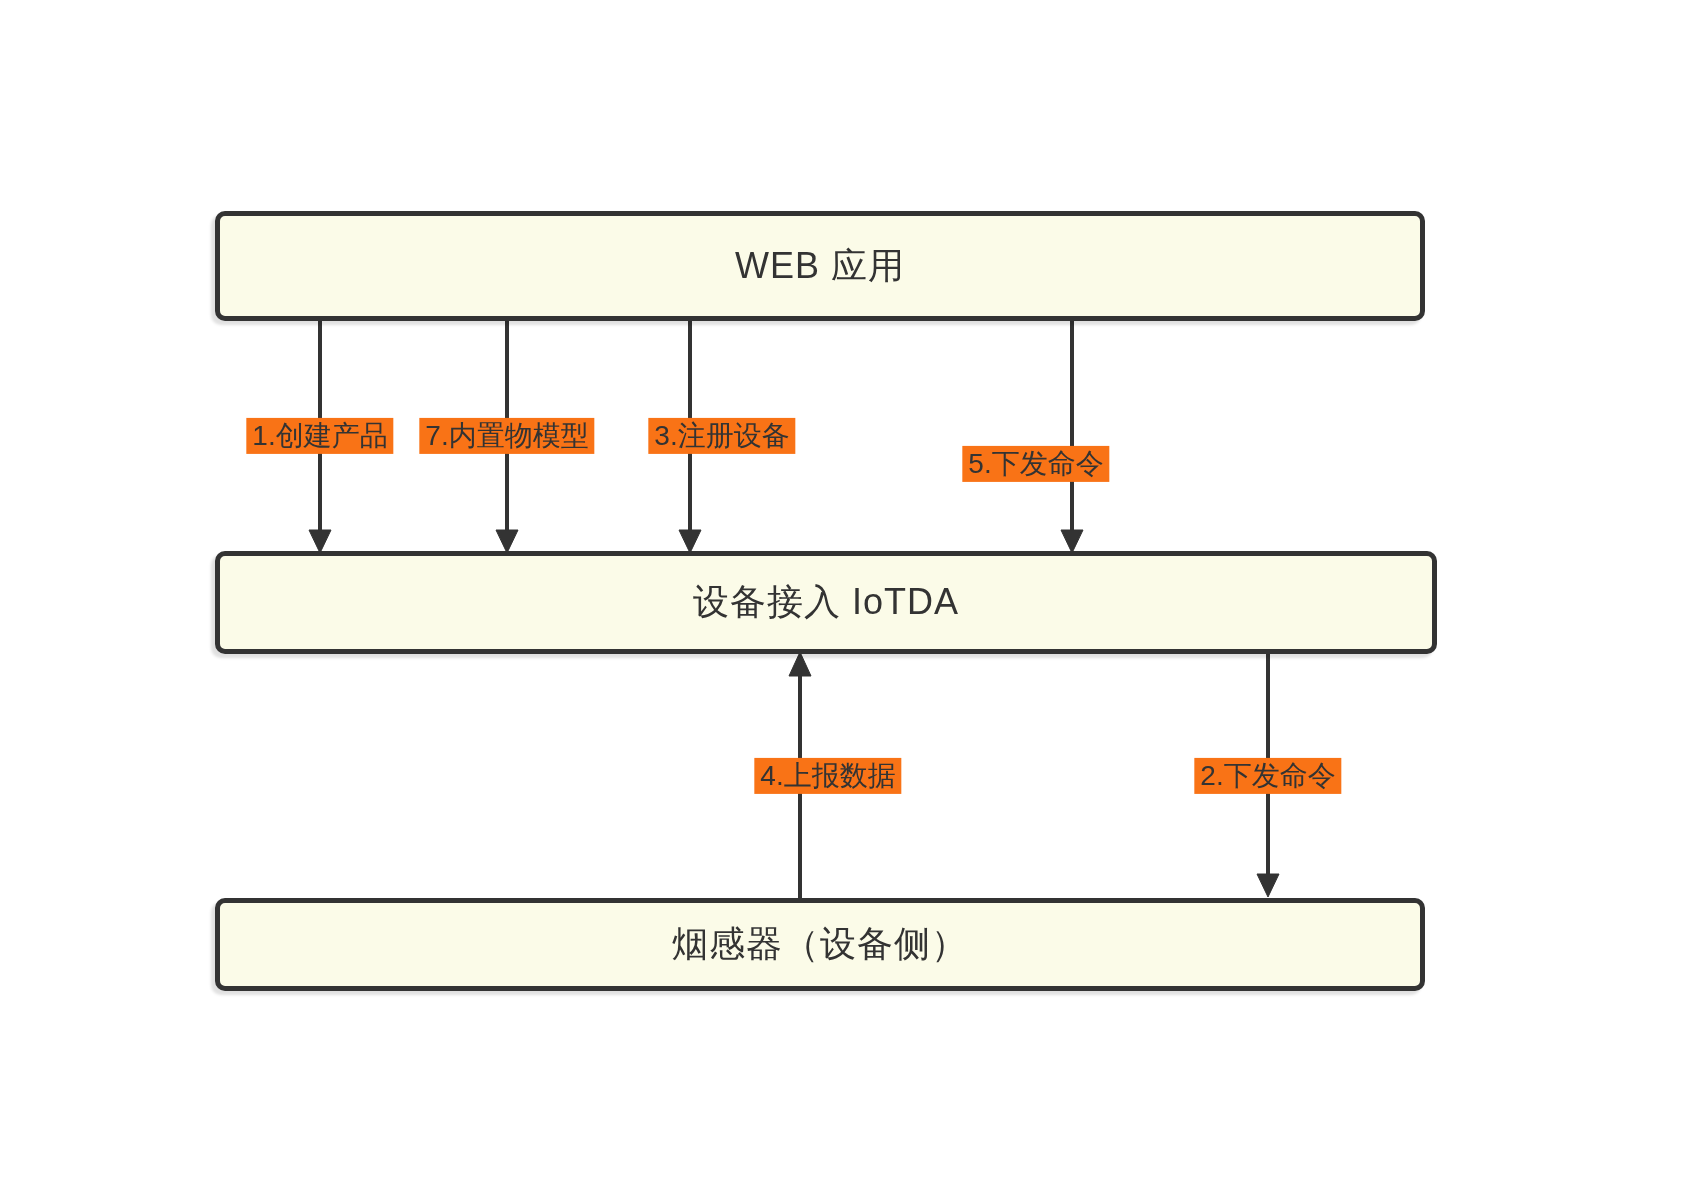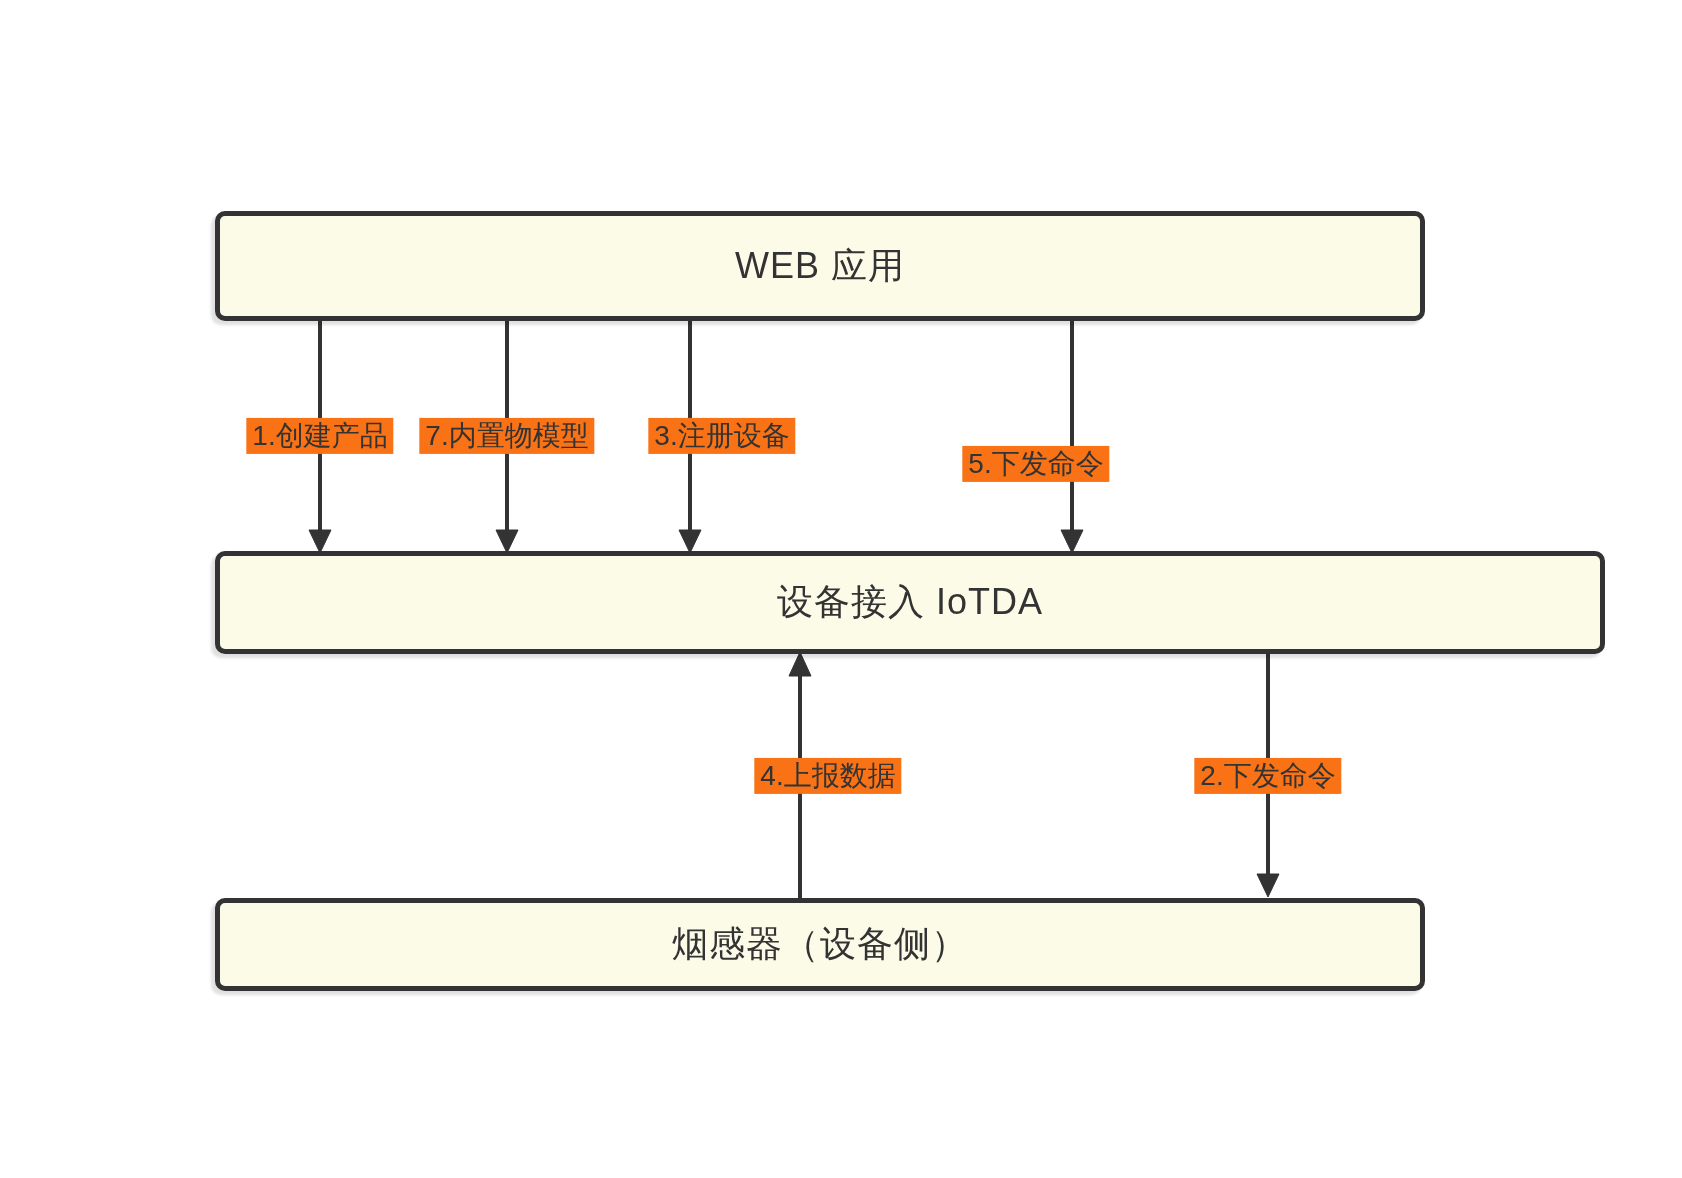--- a/index.html
+++ b/index.html
@@ -38,21 +38,21 @@
     border-radius: 10px;
     box-shadow: -4px 4px 3px rgba(0,0,0,0.12);
     display: flex;
     align-items: center;
     justify-content: center;
     color: #333333;
     font-size: 36px;
     letter-spacing: 1px;
   }
   #node-web    { left: 215px; top: 211px; width: 1210px; height: 110px; text-align: right; }
-  #node-iotda  { left: 215px; top: 551px; width: 1390px; height: 103px; }
+  #node-iotda  { left: 215px; top: 551px; width: 1222px; height: 103px; }
   #node-sensor { left: 215px; top: 898px; width: 1210px; height: 93px; }
   .edge-label {
     position: absolute;
     transform: translate(-50%, -50%);
     background: #f97316;
     color: #333333;
     font-size: 28px;
     line-height: 1.15;
     padding: 2px 6px;
     white-space: nowrap;

